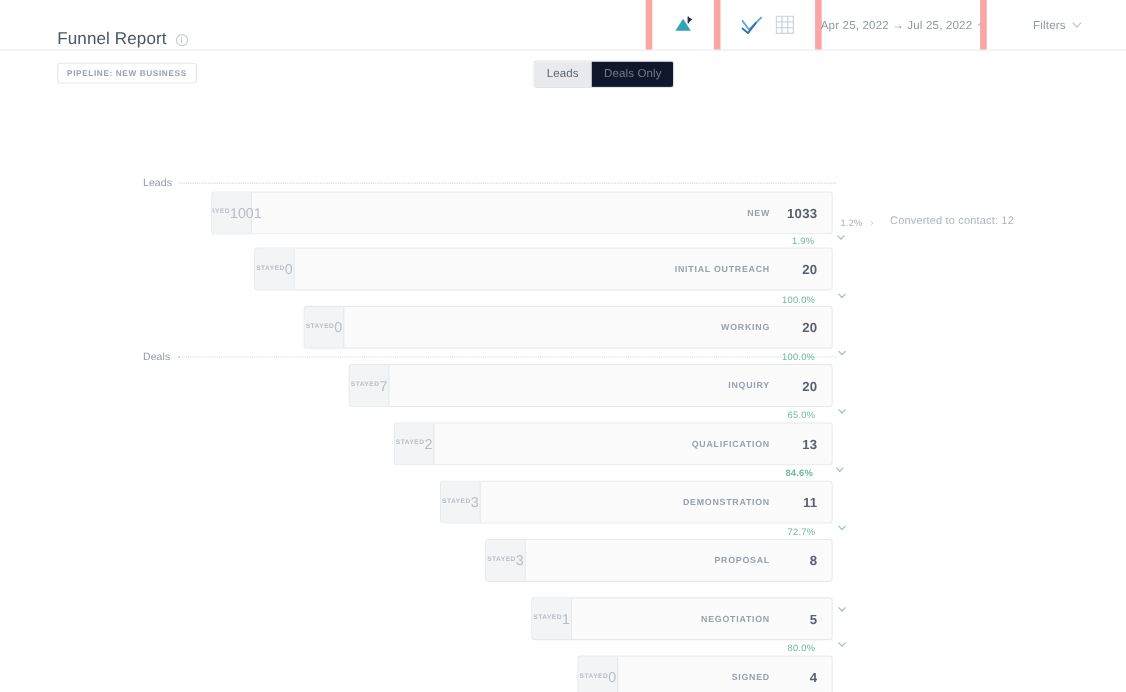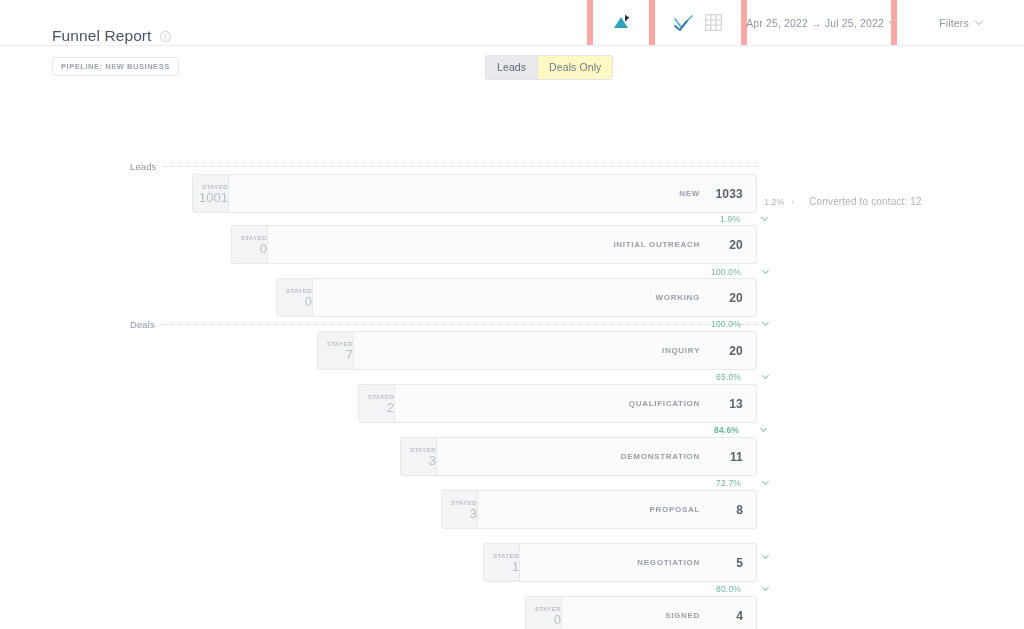--- a/index.html
+++ b/index.html
@@ -99,21 +99,21 @@
     display: flex;
     border: 1px solid #e0e4e8;
     border-radius: 3px;
     overflow: hidden;
     background: #fff;
   }
   .tab {
     font-size: 10.5px;
     color: #6f7b89;
     padding: 5px 11px 6px;
-    background: #fef9c3;
+    background: #0f172a;
     border-right: 1px solid #e0e4e8;
     letter-spacing: .1px;
   }
   .tab:last-child { border-right: none; }
   .tab.active { background: #e8eaed; color: #5c6773; }
 
   
   .funnel {
     position: relative;
     height: 556px;
@@ -148,22 +148,22 @@
     align-items: stretch;
     border: 1px solid #e7eaed;
     border-radius: 3px;
     background: #fbfbfc;
     overflow: hidden;
   }
   .stayed {
     width: 36px;
     background: #f3f4f6;
     border-right: 1px solid #e7eaed;
-    display: flex; flex-direction: column;
-    align-items: flex-end; justify-content: center;
+    display: flex; 
+    align-items: center; justify-content: center;
     flex: none;
   }
   .stayed-label {
     font-size: 6px;
     letter-spacing: .45px;
     color: #b7bec7;
     font-weight: 600;
     margin-bottom: 1px;
   }
   .stayed-value {
@@ -194,21 +194,21 @@
     min-width: 30px;
     text-align: right;
     letter-spacing: .2px;
   }
 
   .conv {
     position: absolute;
     font-size: 8.5px;
     color: #6fb79b;
     letter-spacing: .2px;
-    display: flex; align-items: center; gap: 22px;
+    display: flex; gap: 22px;
     white-space: nowrap;
   }
   .conv .cdown {
     width: 5px; height: 5px;
     border-right: 1.2px solid #8cc4ac;
     border-bottom: 1.2px solid #8cc4ac;
     transform: translateY(-2px) rotate(45deg);
     display: inline-block;
   }
 

